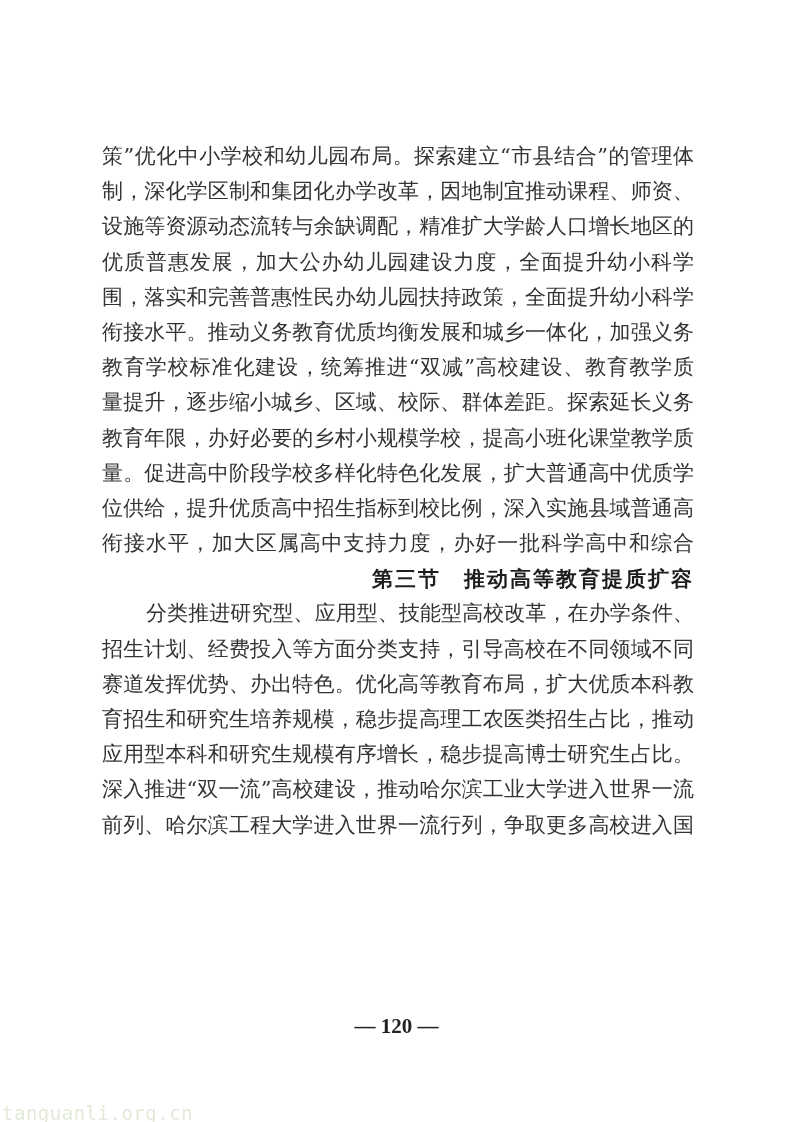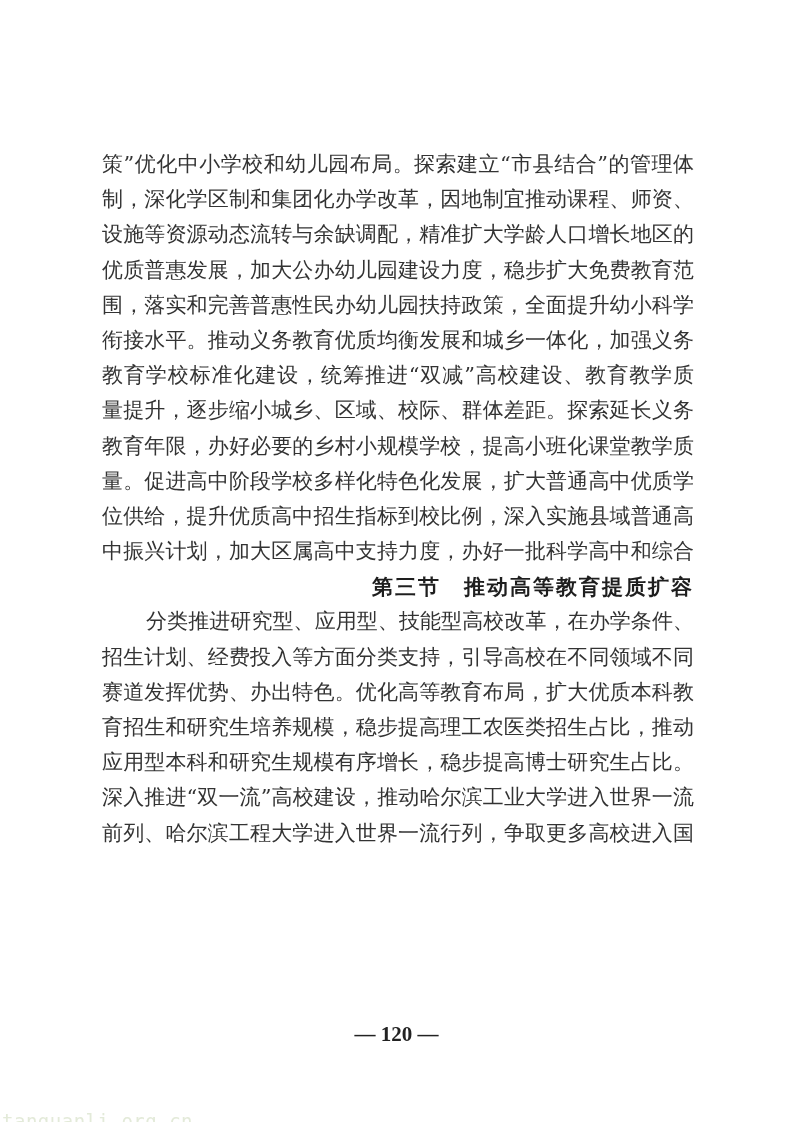--- a/index.html
+++ b/index.html
@@ -10,21 +10,21 @@
     body {
       width: 793px;
       height: 1122px;
       position: relative;
       overflow: hidden;
       font-family: "DejaVu Serif", "Liberation Serif", serif;
       color: #2a2a2a;
     }
     .page {
       position: absolute;
-      left: 0; top: 8px;
+      left: 0; top: 0;
       width: 793px; height: 865px;
       background: #ffffff;
     }
     .body-text {
       position: absolute;
       left: 102px;
       top: 139px;
       width: 592px;
     }
     .line {
@@ -78,29 +78,29 @@
   </style>
 </head>
 <body>
 
 <div class="page">
   <div class="body-text">
     <div>
       <div class="line">策”优化中小学校和幼儿园布局。探索建立“市县结合”的管理体</div>
       <div class="line">制，深化学区制和集团化办学改革，因地制宜推动课程、师资、</div>
       <div class="line">设施等资源动态流转与余缺调配，精准扩大学龄人口增长地区的</div>
-      <div class="line">优质普惠发展，加大公办幼儿园建设力度，稳步扩大免费教育范</div>
+      <div class="line">优质普惠发展，加大公办幼儿园建设力度，全面提升幼小科学</div>
       <div class="line">围，落实和完善普惠性民办幼儿园扶持政策，全面提升幼小科学</div>
       <div class="line">衔接水平。推动义务教育优质均衡发展和城乡一体化，加强义务</div>
       <div class="line">教育学校标准化建设，统筹推进“双减”高校建设、教育教学质</div>
       <div class="line">量提升，逐步缩小城乡、区域、校际、群体差距。探索延长义务</div>
       <div class="line">教育年限，办好必要的乡村小规模学校，提高小班化课堂教学质</div>
       <div class="line">量。促进高中阶段学校多样化特色化发展，扩大普通高中优质学</div>
       <div class="line">位供给，提升优质高中招生指标到校比例，深入实施县域普通高</div>
-      <div class="line">中振兴计划，加大区属高中支持力度，办好一批科学高中和综合</div>
+      <div class="line">衔接水平，加大区属高中支持力度，办好一批科学高中和综合</div>
     </div>
 
     <div class="heading">第三节　推动高等教育提质扩容</div>
 
     <div>
       <div class="line indent">分类推进研究型、应用型、技能型高校改革，在办学条件、</div>
       <div class="line">招生计划、经费投入等方面分类支持，引导高校在不同领域不同</div>
       <div class="line">赛道发挥优势、办出特色。优化高等教育布局，扩大优质本科教</div>
       <div class="line">育招生和研究生培养规模，稳步提高理工农医类招生占比，推动</div>
       <div class="line">应用型本科和研究生规模有序增长，稳步提高博士研究生占比。</div>

